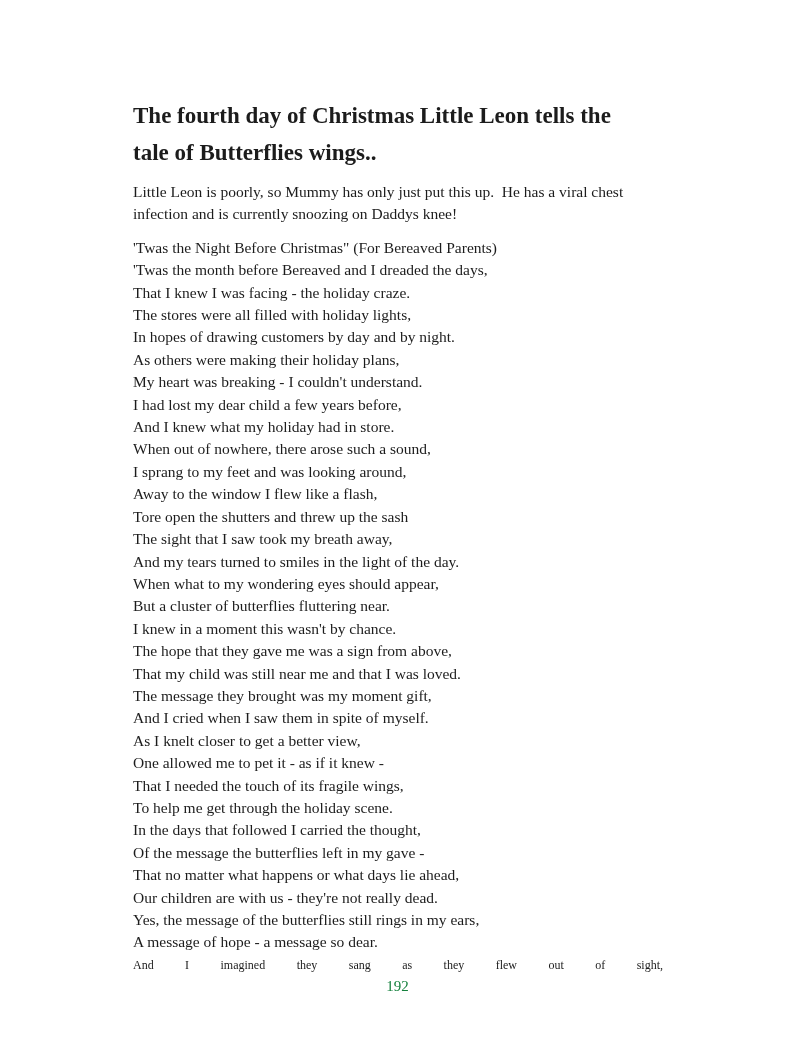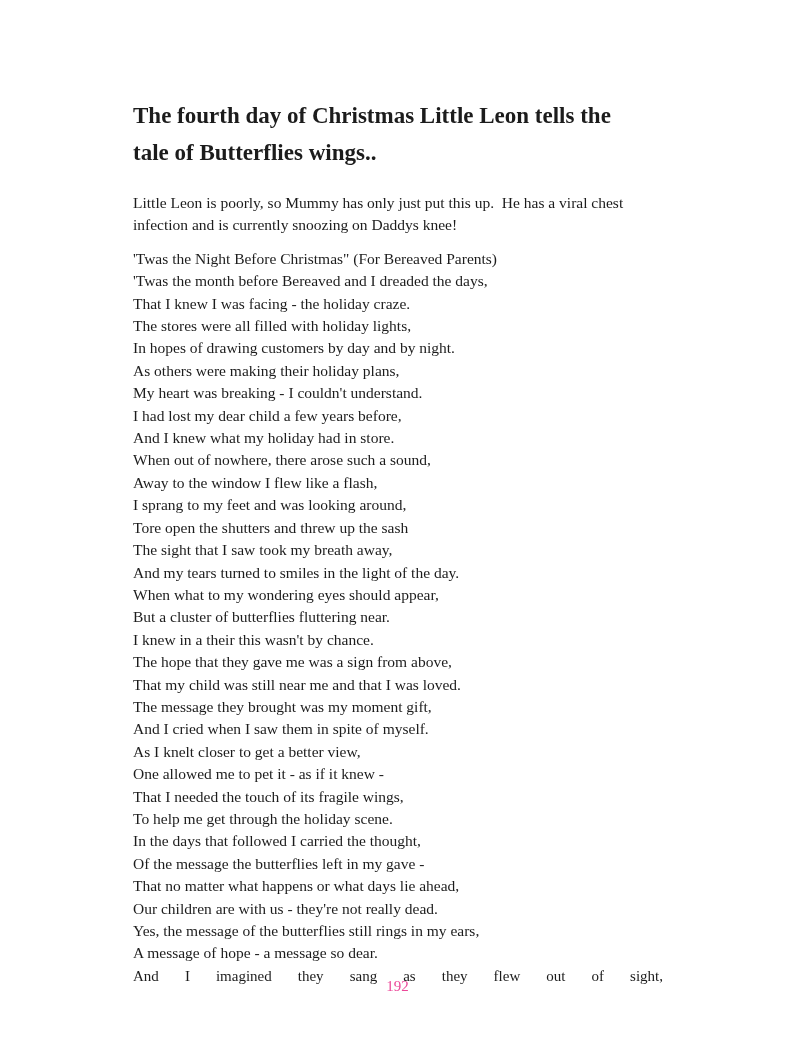--- a/index.html
+++ b/index.html
@@ -26,44 +26,44 @@
   .title-block {
     margin-top: 97px;
   }
   .title-line {
     font-size: 23px;
     line-height: 37px;
     font-weight: 700;
     white-space: pre;
   }
   .intro-block {
-    margin-top: 21px;
+    margin-top: 10px;
   }
   .body-line {
     font-size: 15.5px;
     line-height: 22.4px;
     white-space: pre;
   }
   .poem-block {
     margin-top: 11px;
   }
   .poem-last-line {
-    font-size: 15px;
+    font-size: 12px;
     line-height: 22.4px;
     text-align: justify;
     text-align-last: justify;
   }
   .footer {
     position: absolute;
     left: 0;
     right: 0;
     bottom: 28px;
     text-align: center;
     font-size: 15px;
-    color: #ec4899;
+    color: #15803d;
   }
 </style>
 </head>
 <body>
 
 <div class="page">
   <div class="content">
 
     <div class="title-block">
         <div class="title-line">The fourth day of Christmas Little Leon tells the</div>
@@ -80,28 +80,28 @@
           <div class="body-line">'Twas the Night Before Christmas" (For Bereaved Parents)</div>
           <div class="body-line">'Twas the month before Bereaved and I dreaded the days,</div>
           <div class="body-line">That I knew I was facing - the holiday craze.</div>
           <div class="body-line">The stores were all filled with holiday lights,</div>
           <div class="body-line">In hopes of drawing customers by day and by night.</div>
           <div class="body-line">As others were making their holiday plans,</div>
           <div class="body-line">My heart was breaking - I couldn't understand.</div>
           <div class="body-line">I had lost my dear child a few years before,</div>
           <div class="body-line">And I knew what my holiday had in store.</div>
           <div class="body-line">When out of nowhere, there arose such a sound,</div>
+          <div class="body-line">I sprang to my feet and was looking around,</div>
           <div class="body-line">Away to the window I flew like a flash,</div>
-          <div class="body-line">I sprang to my feet and was looking around,</div>
           <div class="body-line">Tore open the shutters and threw up the sash</div>
           <div class="body-line">The sight that I saw took my breath away,</div>
           <div class="body-line">And my tears turned to smiles in the light of the day.</div>
           <div class="body-line">When what to my wondering eyes should appear,</div>
           <div class="body-line">But a cluster of butterflies fluttering near.</div>
-          <div class="body-line">I knew in a their this wasn't by chance.</div>
+          <div class="body-line">I knew in a moment this wasn't by chance.</div>
           <div class="body-line">The hope that they gave me was a sign from above,</div>
           <div class="body-line">That my child was still near me and that I was loved.</div>
           <div class="body-line">The message they brought was my moment gift,</div>
           <div class="body-line">And I cried when I saw them in spite of myself.</div>
           <div class="body-line">As I knelt closer to get a better view,</div>
           <div class="body-line">One allowed me to pet it - as if it knew -</div>
           <div class="body-line">That I needed the touch of its fragile wings,</div>
           <div class="body-line">To help me get through the holiday scene.</div>
           <div class="body-line">In the days that followed I carried the thought,</div>
           <div class="body-line">Of the message the butterflies left in my gave -</div>

